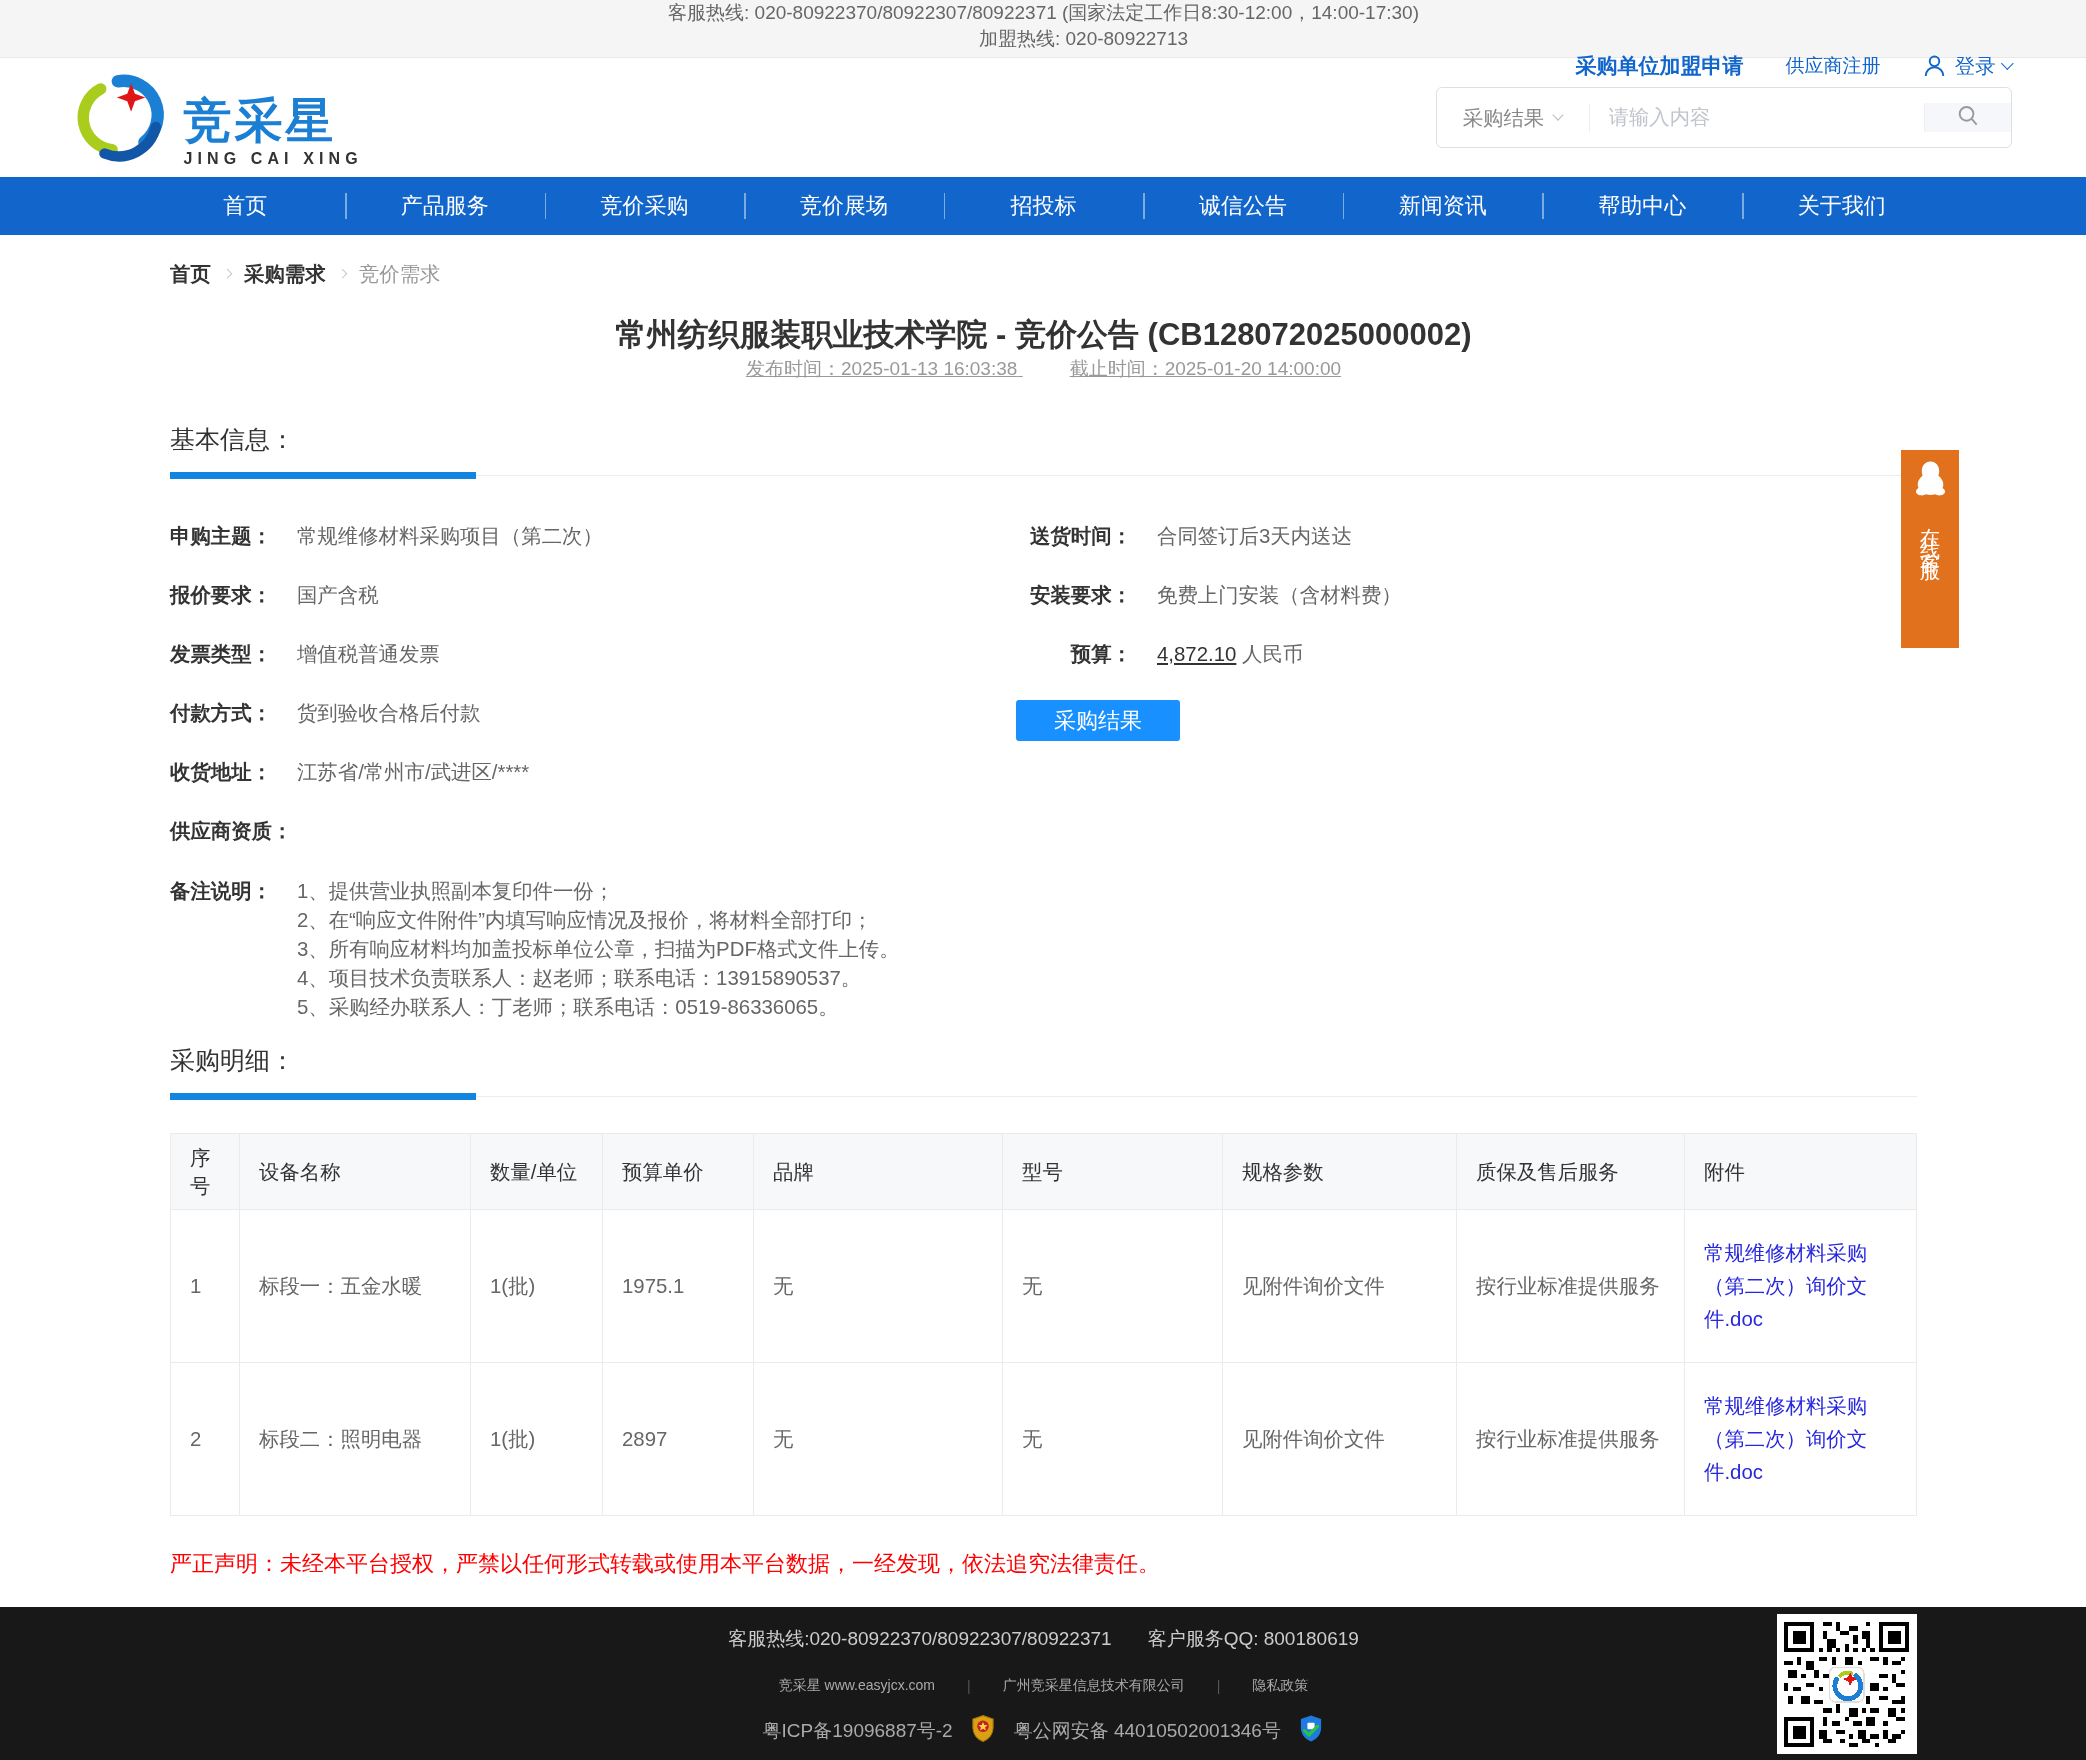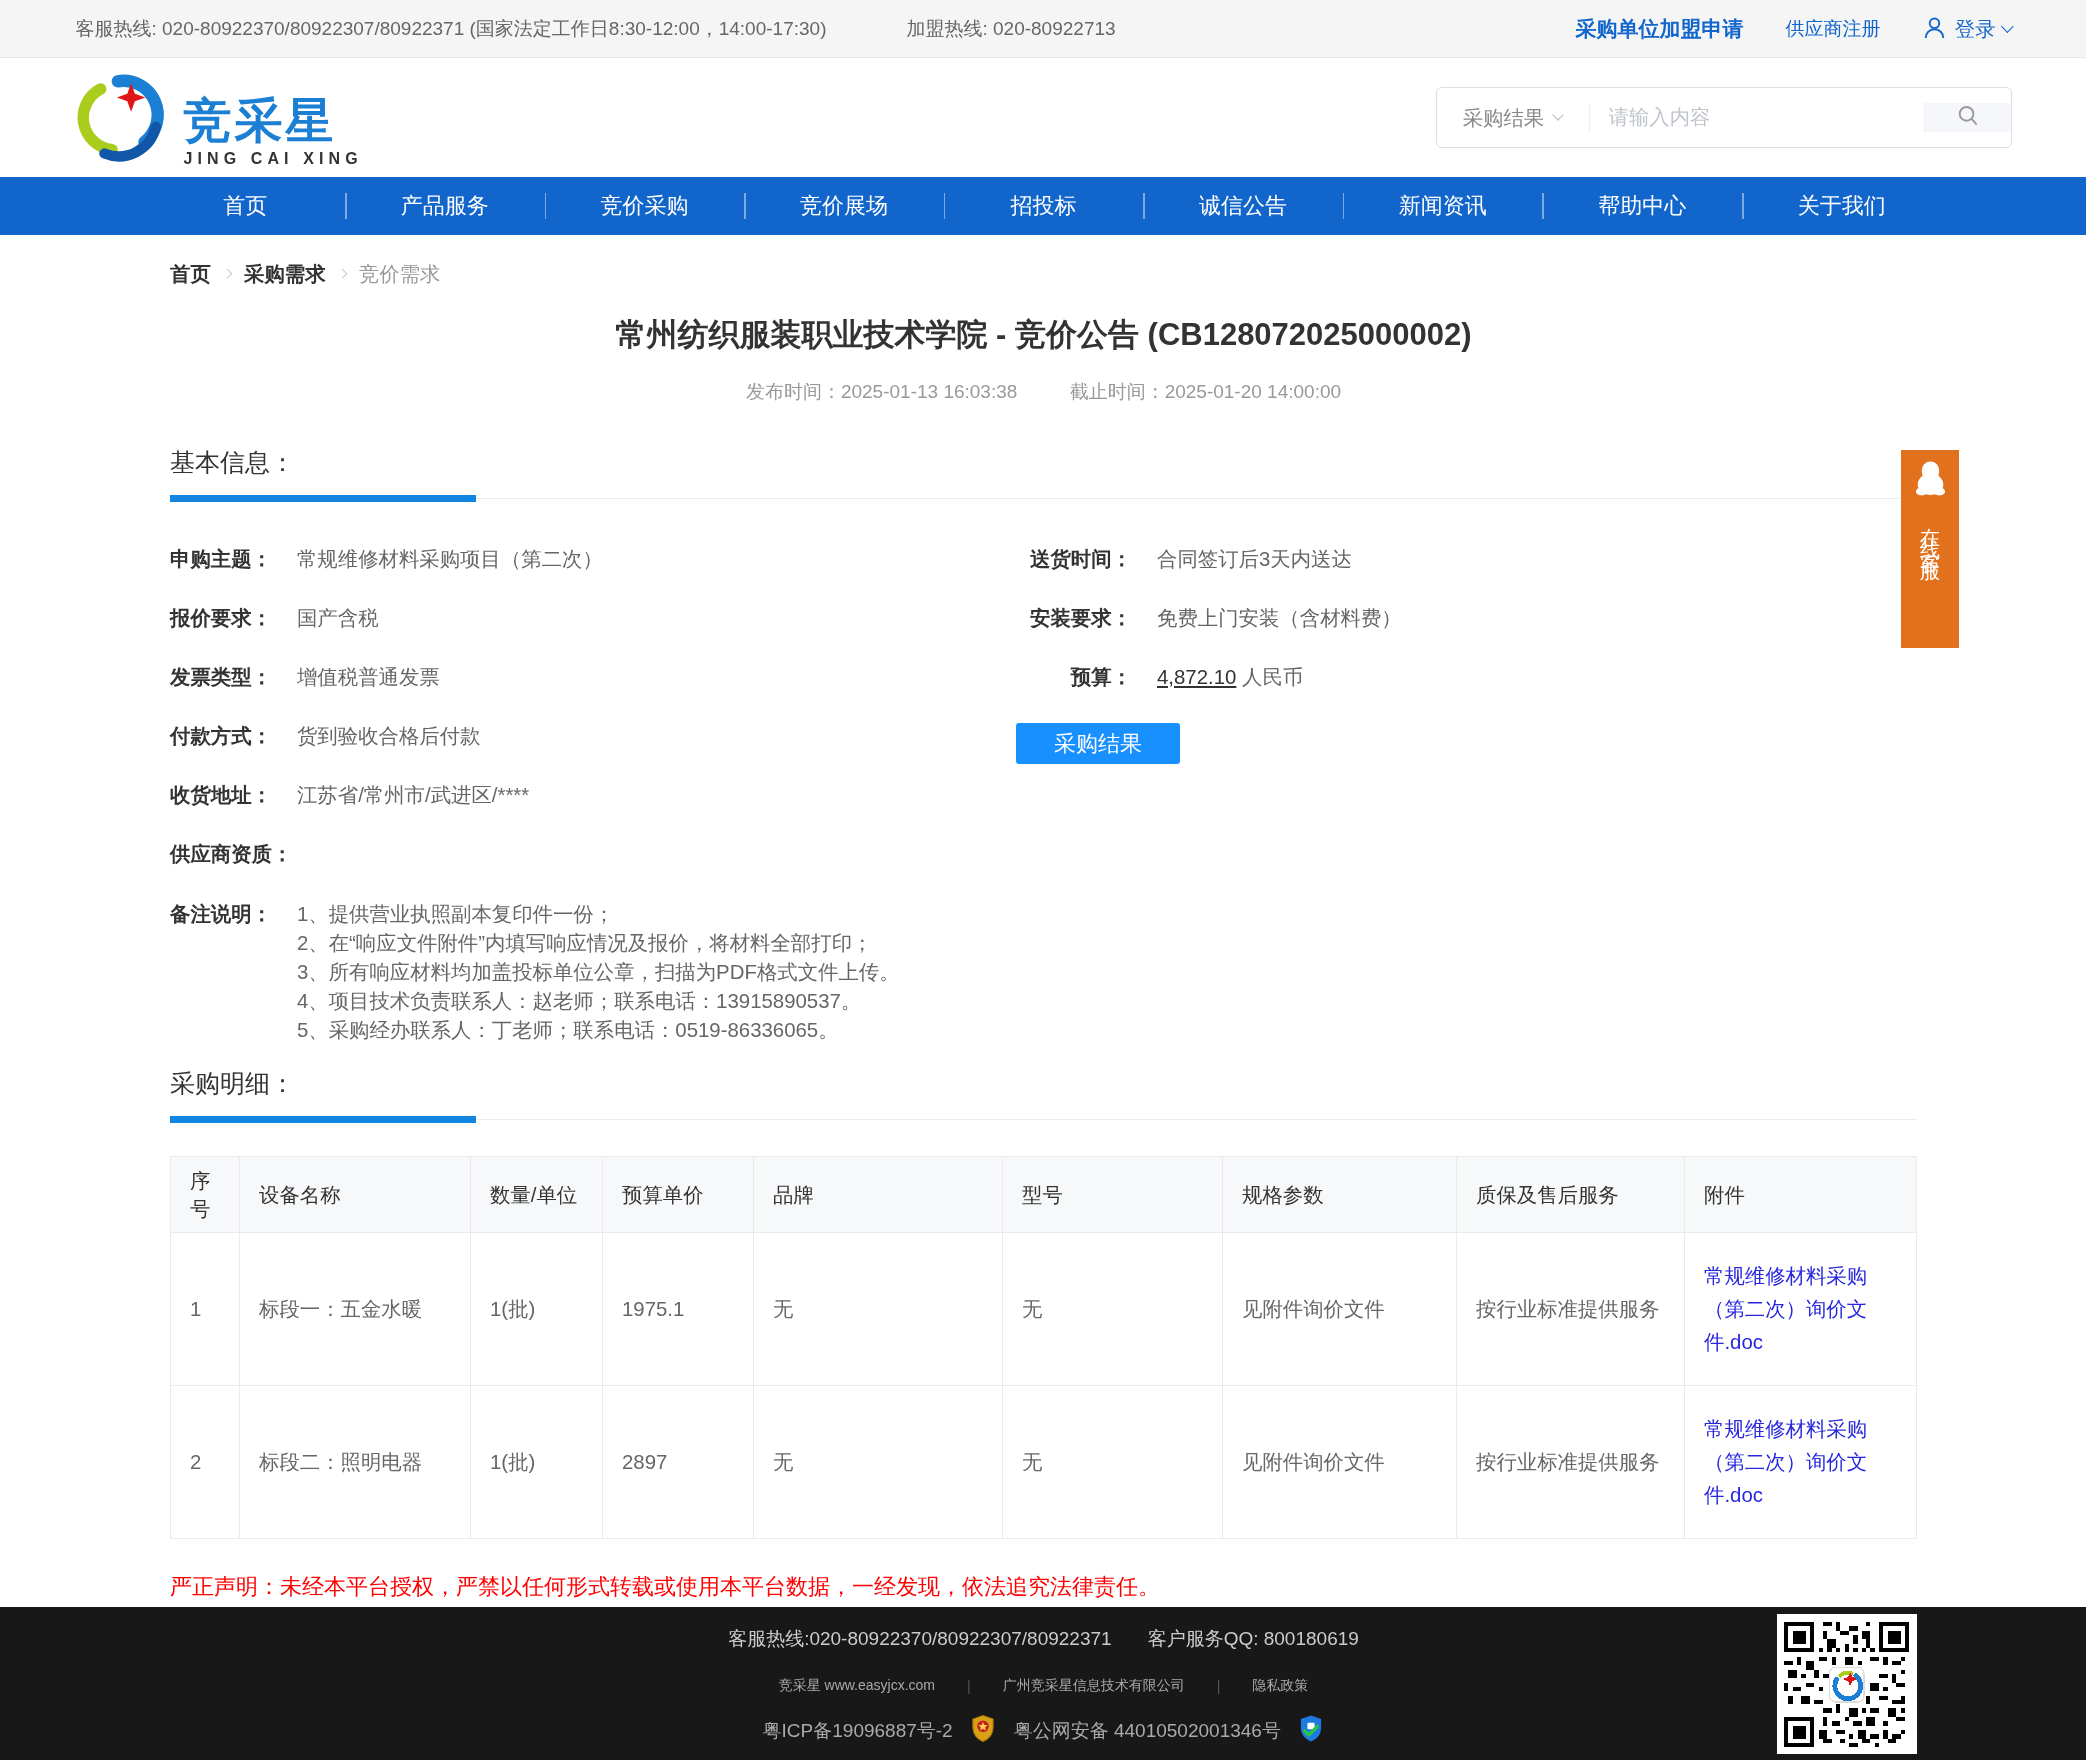--- a/index.html
+++ b/index.html
@@ -6,21 +6,21 @@
   html,body { background:#fff; }
   body {
     width:2087px; height:1761px; position:relative;
     font-family:"Liberation Sans","DejaVu Sans",sans-serif;
     font-size:20.4px; color:#333; overflow:hidden;
   }
   .container { width:1747px; margin:0 auto; }
 
   
   .topbar { height:58px; background:#f5f5f5; border-bottom:0.7px solid #e9e9e9; }
-  .topbar-inner { width:1936px; margin:0 auto; height:100%; display:flex; align-items:center; }
+  .topbar-inner { width:1936px; margin:0 auto; height:100%; display:flex; align-items:center;flex-direction:column; }
   .topbar .hot { color:#666; font-size:19px; }
   .topbar .hot + .hot { margin-left:80px; }
   .topbar-right { margin-left:auto; display:flex; align-items:center; gap:42px; }
   .tb-link { color:#1266cb; text-decoration:none; font-size:19px; cursor:pointer; }
   .tb-link.strong { font-weight:bold; font-size:21px; }
   .login-wrap { display:flex; align-items:center; gap:7.3px; color:#1266cb; cursor:pointer; }
   .user-icon svg { display:block; }
   .chev { display:inline-block; width:8.7px; height:8.7px; border-right:1.5px solid #1266cb;
           border-bottom:1.5px solid #1266cb; transform:rotate(45deg); margin-top:-4.4px; }
 
@@ -52,21 +52,21 @@
 
   
   .breadcrumb { padding-top:25px; display:flex; align-items:center; gap:13px; font-size:20.4px; }
   .bc-item { color:#333; font-weight:bold; text-decoration:none; cursor:pointer; }
   .bc-item.current { color:#999; font-weight:normal; cursor:default; }
   .bc-sep { display:inline-block; width:7.3px; height:7.3px; border-right:1.5px solid #c0c4cc;
             border-bottom:1.5px solid #c0c4cc; transform:rotate(-45deg); }
 
   
   .doc-title { margin-top:26px; text-align:center; font-size:31px; font-weight:bold; color:#333; }
-  .doc-dates { margin-top:23px; text-align:center; font-size:19px; color:#999; }
+  .doc-dates { text-align:center; font-size:19px; color:#999;text-decoration:underline; }
   .doc-dates .pair + .pair { margin-left:47px; }
 
   
   .section-head { margin-top:41px; position:relative; padding-bottom:19px; border-bottom:1.5px solid #ececec; }
   .section-title { font-size:25px; color:#333; }
   .section-head::after { content:""; position:absolute; left:0; bottom:-3.6px; width:306px; height:6.6px; background:#1285e0; }
 
   
   .info-grid { margin-top:47px; display:flex; }
   .info-col-left { width:846px; flex:none; }

